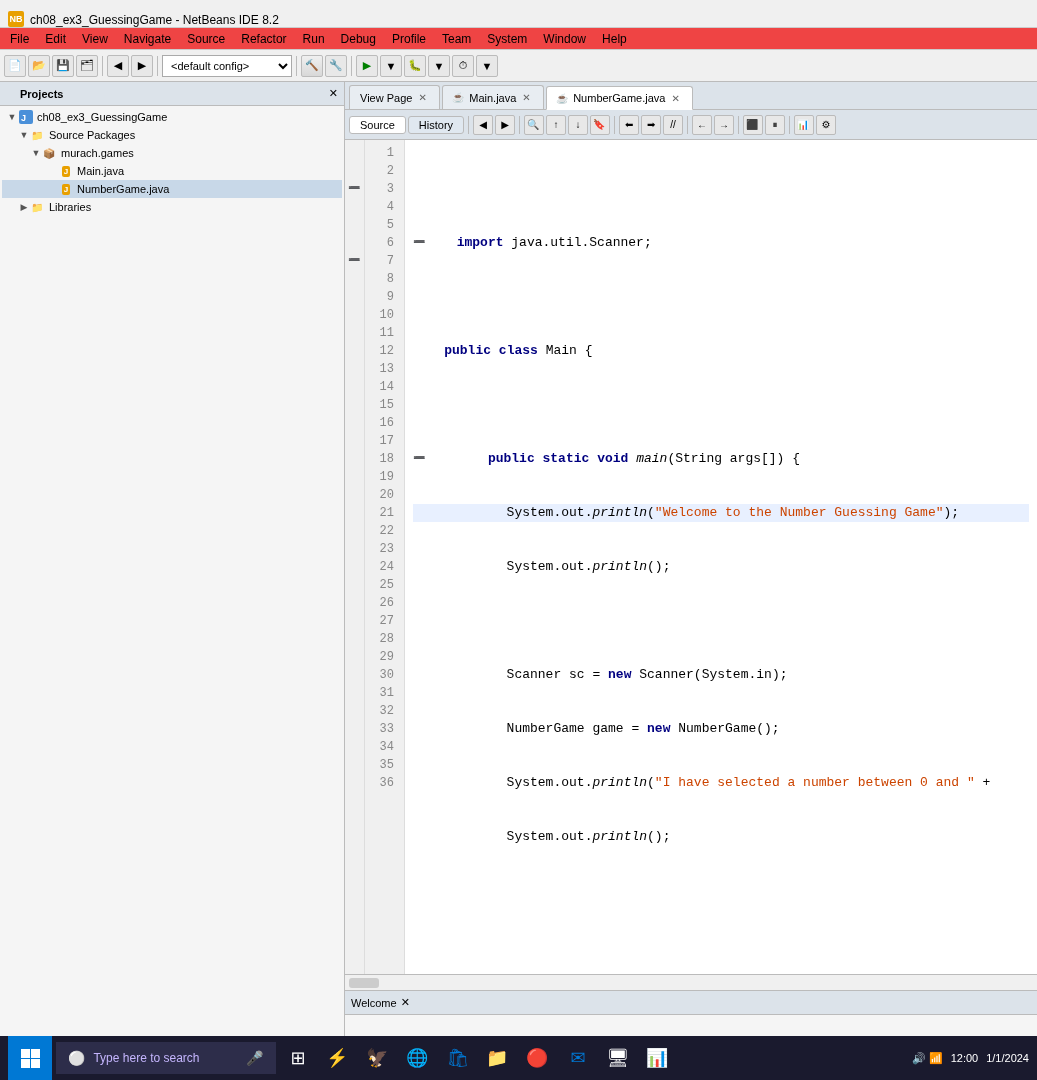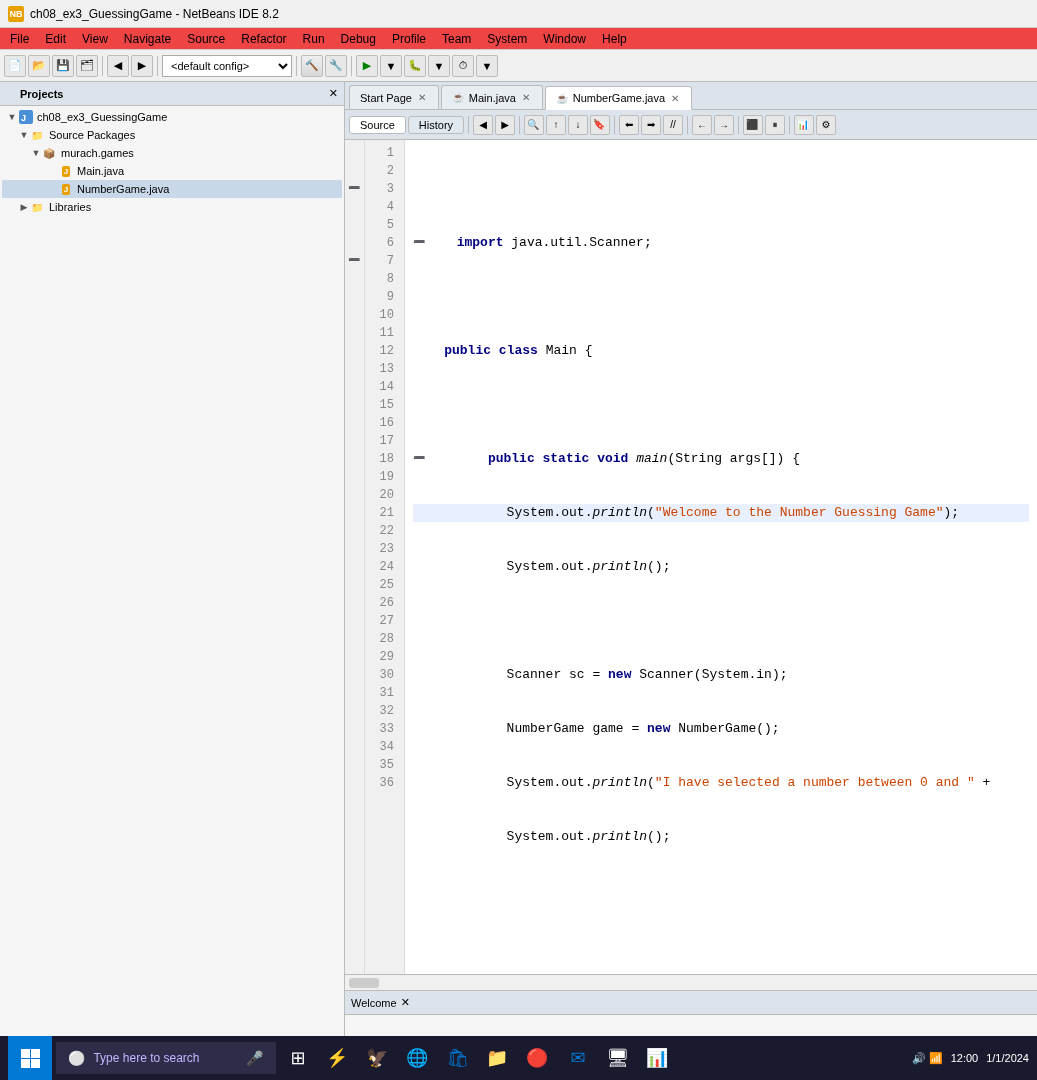--- a/index.html
+++ b/index.html
@@ -1,19 +1,19 @@
 <!DOCTYPE html>
 <html><head>
   <meta charset="utf-8">
   <style>
     * { margin: 0; padding: 0; box-sizing: border-box; }
     body { font-family: 'Segoe UI', Arial, sans-serif; font-size: 12px; background: #dce3ea; overflow: hidden; height: 1080px; width: 1037px; }
 
     
-    #title-bar { background: #f0f0f0; height: 28px; display: flex; align-items: center; padding: 0 8px; border-bottom: 1px solid #ccc; font-size: 12px; }
+    #title-bar { background: #f0f0f0; height: 28px; display: flex; align-items: flex-end; padding: 0 8px; border-bottom: 1px solid #ccc; font-size: 12px; }
     #title-bar .icon { width: 16px; height: 16px; background: #e8a000; border-radius: 2px; margin-right: 6px; display: inline-flex; align-items: center; justify-content: center; font-size: 9px; color: white; font-weight: bold; }
 
     
     #menu-bar { background: #ef4444; height: 22px; display: flex; align-items: center; padding: 0 2px; border-bottom: 1px solid #ccc; }
     #menu-bar span { padding: 2px 8px; font-size: 12px; cursor: pointer; }
 
     
     #toolbar { background: #f0f0f0; height: 32px; display: flex; align-items: center; padding: 2px 4px; border-bottom: 1px solid #bbb; gap: 2px; }
     .toolbar-btn { width: 22px; height: 22px; background: #e8e8e8; border: 1px solid #bbb; border-radius: 2px; display: flex; align-items: center; justify-content: center; font-size: 11px; cursor: pointer; }
     .toolbar-sep { width: 1px; height: 20px; background: #bbb; margin: 0 2px; }
@@ -194,21 +194,21 @@
         <span class="tree-icon folder-icon">📁</span>
         <span>Libraries</span>
       </div>
     </div>
   </div>
 
   <div id="editor-area">
 
     <div id="tabs-bar">
       <div class="editor-tab">
-        <span>Start Page</span>
+        <span>View Page</span>
         <span class="tab-close">✕</span>
       </div>
       <div class="editor-tab">
         <span class="tab-icon" style="color:#e8a000;">☕</span>
         <span>Main.java</span>
         <span class="tab-close">✕</span>
       </div>
       <div class="editor-tab active">
         <span class="tab-icon" style="color:#e8a000;">☕</span>
         <span>NumberGame.java</span>

